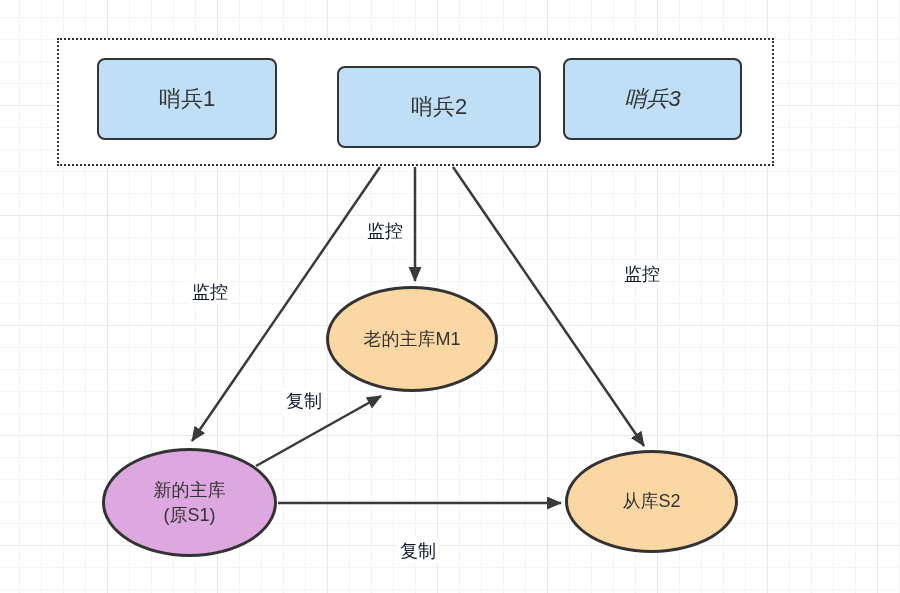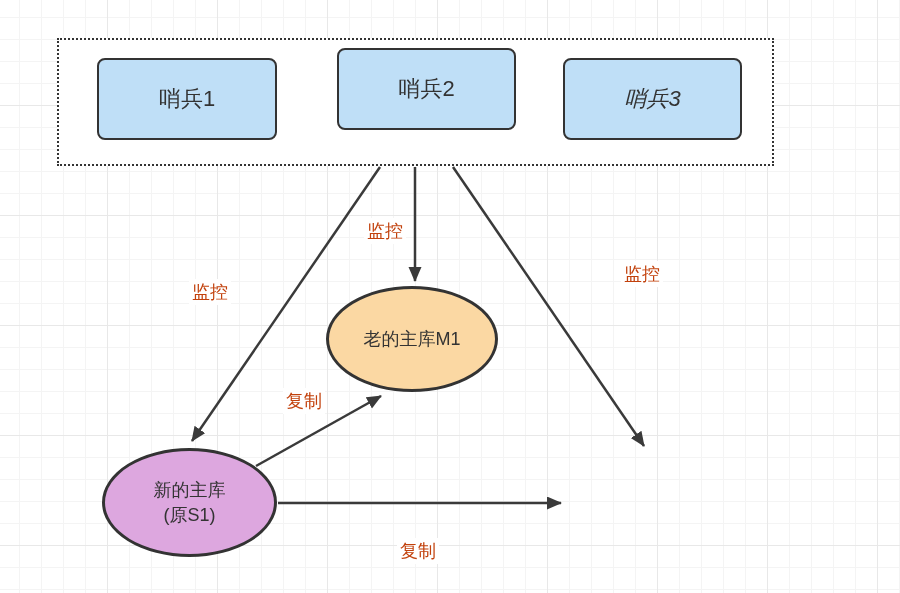--- a/index.html
+++ b/index.html
@@ -22,40 +22,40 @@
     position: absolute; left: 57px; top: 38px; width: 717px; height: 128px;
     border: 2.5px dotted #333333; background: #ffffff; box-sizing: border-box;
   }
   .node-box {
     position: absolute; box-sizing: border-box;
     background: #bfdff7; border: 2.5px solid #333333; border-radius: 8px;
     display: flex; align-items: center; justify-content: center;
     font-size: 22px; color: #333333;
   }
   .box-1 { left: 97px;  top: 58px; width: 180px; height: 82px; }
-  .box-2 { left: 337px; top: 48px; width: 179px; height: 82px; }
+  .box-2 { left: 337px; top: 66px; width: 204px; height: 82px; }
   .box-3 { left: 563px; top: 58px; width: 179px; height: 82px; font-style: italic; }
   .node-ellipse {
     position: absolute; box-sizing: border-box;
     border: 3px solid #333333; border-radius: 50%;
     display: flex; flex-direction: column; align-items: center; justify-content: center;
     font-size: 18px; color: #333333; text-align: left; line-height: 1.35;
   }
   .ellipse-old-master { left: 326px; top: 286px; width: 172px; height: 106px; background: #fbd8a3; }
   .ellipse-new-master { left: 102px; top: 448px; width: 175px; height: 109px; background: #dda7df; }
   .ellipse-slave      { left: 565px; top: 450px; width: 173px; height: 103px; background: #fbd8a3; }
   .arrows-layer {
     position: absolute; left: 0; top: 0; width: 900px; height: 593px;
     pointer-events: none;
   }
   .arrows-layer line { stroke: #3a3a3a; stroke-width: 2.5; }
   .edge-label {
     position: absolute; transform: translate(-50%, -50%);
     background: #ffffff; padding: 1px 3px;
-    font-size: 18px; color: #c2410c; white-space: nowrap;
+    font-size: 18px; color: #0f172a; white-space: nowrap;
   }
   .lbl-monitor-left  { left: 210px; top: 292px; }
   .lbl-monitor-mid   { left: 385px; top: 231px; }
   .lbl-monitor-right { left: 642px; top: 274px; }
   .lbl-replicate-upper { left: 304px; top: 401px; }
   .lbl-replicate-lower { left: 418px; top: 551px; }
 </style>
 </head>
 <body>
 
@@ -73,20 +73,23 @@
     <span>哨兵3</span>
   </div>
 
   <div class="node-ellipse ellipse-old-master">
     <span>老的主库M1</span>
   </div>
   <div class="node-ellipse ellipse-new-master">
     <span>新的主库</span>
     <span>(原S1)</span>
   </div>
+  <div class="node-ellipse ellipse-slave">
+    <span>从库S2</span>
+  </div>
 
   <svg class="arrows-layer" width="900" height="593" viewBox="0 0 900 593" xmlns="http://www.w3.org/2000/svg">
     <defs>
       <marker id="arrowhead" markerUnits="userSpaceOnUse" markerWidth="16" markerHeight="14" refX="14" refY="6.5" orient="auto">
         <path d="M0,0 L15,6.5 L0,13 Z" fill="#3a3a3a"></path>
       </marker>
     </defs>
     <line x1="380" y1="167" x2="192" y2="441" marker-end="url(#arrowhead)"></line>
     <line x1="415" y1="167" x2="415" y2="281" marker-end="url(#arrowhead)"></line>
     <line x1="453" y1="167" x2="644" y2="446" marker-end="url(#arrowhead)"></line>

